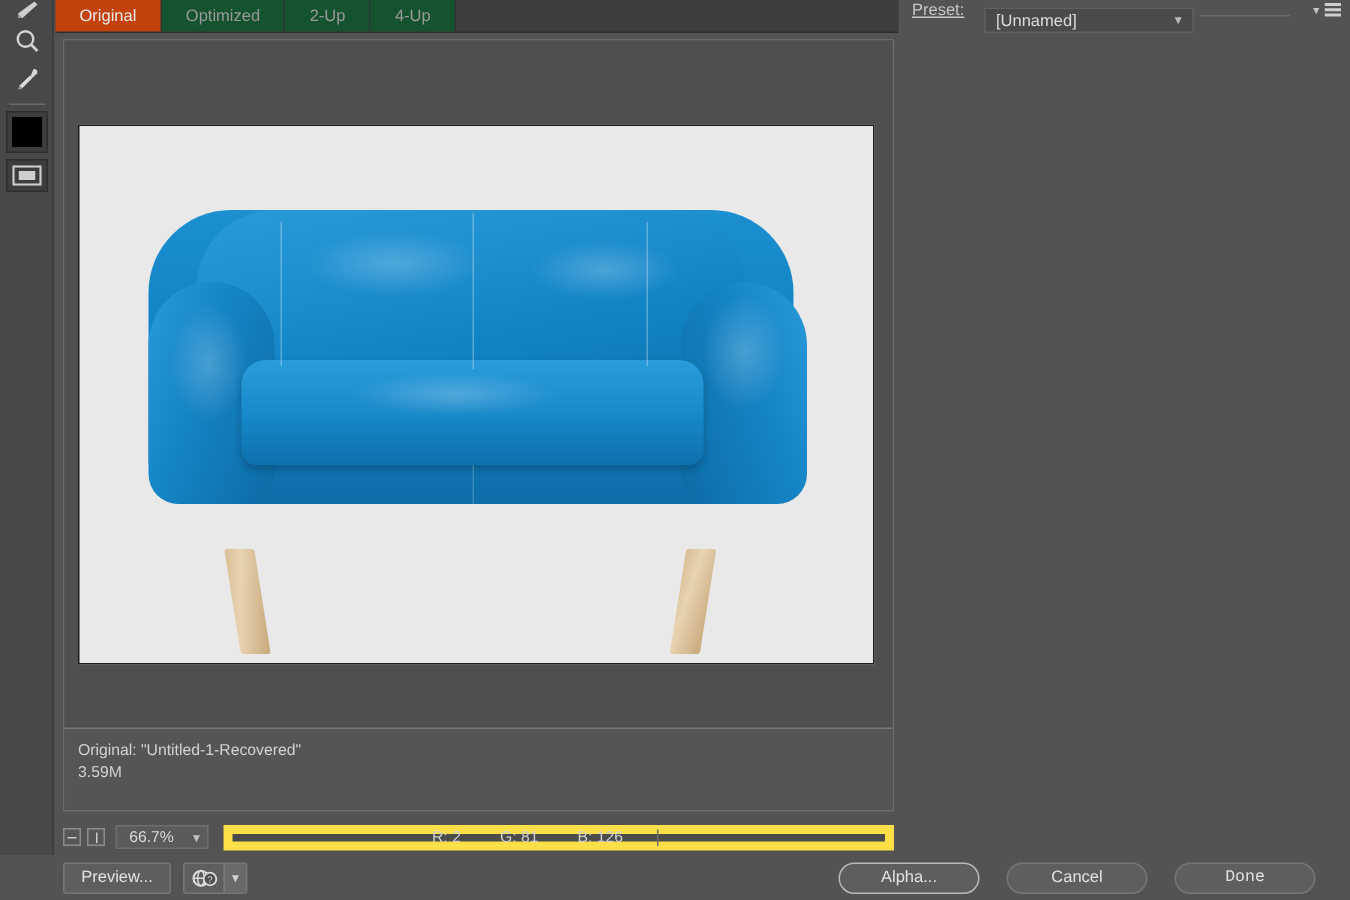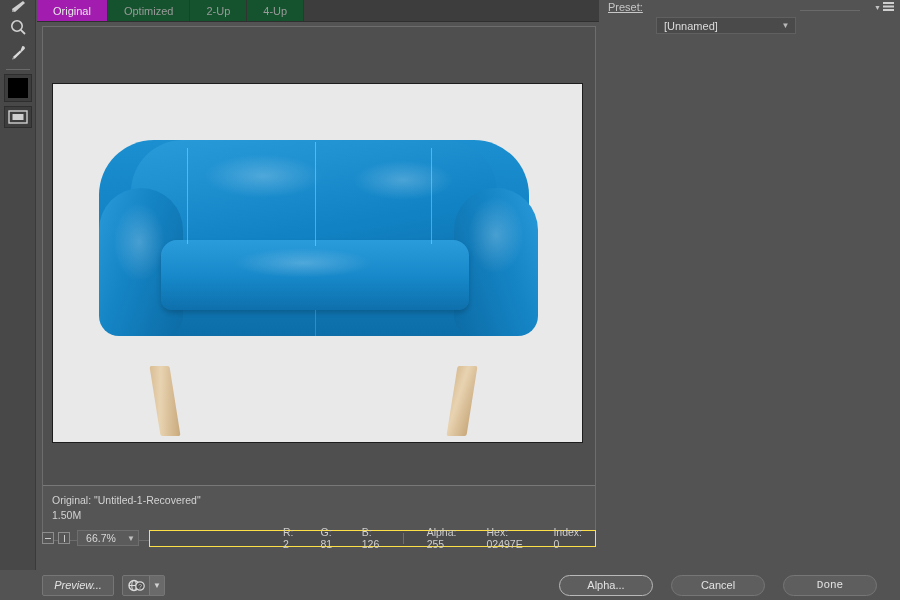--- a/index.html
+++ b/index.html
@@ -35,21 +35,21 @@
   #tabstrip {
     position: absolute; left: 37px; top: 0; width: 562px; height: 22px;
     background: #3d3d3d; border-bottom: 1px solid #2f2f2f;
     display: flex; align-items: stretch;
   }
   .tab {
     padding: 0 16px; display: flex; align-items: center; justify-content: center;
     font-size: 11px; color: #9a9a9a; border-right: 1px solid #333;
     background: #14532d; cursor: default; white-space: nowrap;
   }
-  .tab.active { background: #a21caf; color: #e8e8e8; }
+  .tab.active { background: #c2410c; color: #e8e8e8; }
 
   
   #preview-wrap {
     position: absolute; left: 42px; top: 26px; width: 554px; height: 515px;
     background: #4f4f4f; border: 1px solid #6d6d6d;
   }
   #canvas-area {
     position: absolute; left: 0; top: 0; width: 552px; height: 458px;
     background: #4f4f4f; overflow: hidden;
   }
@@ -108,57 +108,57 @@
     background: radial-gradient(ellipse at center, rgba(255,255,255,0.22), rgba(255,255,255,0) 70%);
   }
   .hl.h1 { left: 150px; top: 70px; width: 120px; height: 44px; }
   .hl.h2 { left: 300px; top: 76px; width: 100px; height: 40px; }
   .hl.h3 { left: 180px; top: 164px; width: 140px; height: 30px; }
   .hl.h4 { left: 60px; top: 118px; width: 52px; height: 80px; }
   .hl.h5 { right: 60px; top: 112px; width: 56px; height: 78px; }
 
   
   #statusbar {
-    position: absolute; left: 42px; top: 528px; width: 554px; height: 20px;
+    position: absolute; left: 42px; top: 548px; width: 554px; height: 20px;
     display: flex; align-items: center; gap: 4px;
   }
   .sb-btn {
     width: 12px; height: 12px; border: 1px solid #8d8d8d; background: #565656;
     display: flex; align-items: center; justify-content: center;
   }
   .sb-btn i { display: block; background: #c9c9c9; }
   .zoom-field {
     margin-left: 3px; width: 62px; height: 16px; background: #5b5b5b;
     border: 1px solid #6e6e6e; display: flex; align-items: center;
   }
   .zoom-val { flex: 1; text-align: center; font-size: 10.5px; color: #d9d9d9; }
   .zoom-arrow { width: 14px; text-align: center; color: #c0c0c0; font-size: 8px; }
   #color-readout {
     margin-left: 6px; flex: 1; height: 17px; background: #4b4b4b;
-    border: 1px solid #fde047; display: flex; align-items: center;
+    border: 6px solid #fde047; display: flex; align-items: center;
     font-size: 10.5px; color: #cfcfcf;
   }
   .ro-group { display: flex; }
   .ro-cell { padding: 0 13px; }
   .ro-div { width: 1px; height: 11px; background: #6e6e6e; margin: 0 10px; }
 
   
   #buttonbar {
     position: absolute; left: 0; top: 570px; width: 900px; height: 30px;
     background: #535353; display: flex; align-items: center;
   }
   .btn {
     height: 21px; padding: 0 14px; border-radius: 11px;
     background: #5e5e5e; border: 1px solid #767676; color: #e2e2e2;
     font-size: 11px; display: flex; align-items: center; justify-content: center;
     cursor: default; white-space: nowrap;
   }
   .btn.square { border-radius: 2px; }
   .btn.primary { border-color: #b9b9b9; }
-  #preview-btn { position: absolute; left: 42px; width: 72px; font-style: italic; }
+  #preview-btn { position: absolute; left: 42px; width: 72px; }
   #browser-select {
     position: absolute; left: 122px; height: 21px; display: flex; align-items: stretch;
     background: #5e5e5e; border: 1px solid #767676; border-radius: 2px;
   }
   #browser-select .gicon { width: 26px; display: flex; align-items: center; justify-content: center; }
   #browser-select .gchev { width: 15px; display: flex; align-items: center; justify-content: center;
     background: #6a6a6a; border-left: 1px solid #7a7a7a; color: #d2d2d2; font-size: 8px; }
   #save-btn   { position: absolute; left: 559px; width: 94px; }
   #cancel-btn { position: absolute; left: 671px; width: 94px; }
   #done-btn   { position: absolute; left: 783px; width: 94px; font-family: Liberation Mono, monospace; }
@@ -171,21 +171,21 @@
 
   .select {
     background: #4a4a4a; border: 1px solid #606060; height: 17px;
     display: flex; align-items: center; padding: 0 3px 0 7px; color: #dcdcdc;
     font-size: 11px; position: relative; white-space: nowrap; overflow: hidden;
   }
   .select .val { flex: 1; overflow: hidden; text-overflow: ellipsis; }
   .select .chev { width: 13px; text-align: center; color: #b8b8b8; font-size: 8px; flex: none; }
 
   #preset-row { position: absolute; left: 8px; top: 1px; width: 286px; }
-  #preset-select { position: absolute; left: 48px; top: 16px; width: 140px; }
+  #preset-select { position: absolute; left: 48px; top: 4px; width: 140px; }
   .hline { position: absolute; height: 1px; background: #6a6a6a; }
   #preset-menu-btn { position: absolute; right: 0; top: 1px; display: flex; align-items: center; gap: 2px; }
 </style>
 </head>
 <body>
 
 <div id="app">
 
   <div id="toolbar">
     <div class="tool" style="height:14px;align-items:flex-end;">
@@ -244,21 +244,21 @@
           <div class="hl h1"></div>
           <div class="hl h2"></div>
           <div class="hl h3"></div>
           <div class="hl h4"></div>
           <div class="hl h5"></div>
         </div>
       </div>
     </div>
     <div id="info-bar">
       <div>Original: "Untitled-1-Recovered"</div>
-      <div>1.50M</div>
+      <div>3.59M</div>
     </div>
   </div>
 
   <div id="statusbar">
     <div class="sb-btn">
         <i style="width:6px;height:1px;"></i>
       </div>
     <div class="sb-btn">
         <i style="width:1px;height:7px;"></i>
       </div>
@@ -266,25 +266,20 @@
       <span class="zoom-val">66.7%</span>
       <span class="zoom-arrow">▼</span>
     </div>
     <div id="color-readout">
       <div class="ro-group" style="margin-left:120px;">
         <span class="ro-cell"><span>R:</span> <span>2</span></span>
         <span class="ro-cell"><span>G:</span> <span>81</span></span>
         <span class="ro-cell"><span>B:</span> <span>126</span></span>
       </div>
       <div class="ro-div"></div>
-      <div class="ro-group">
-        <span class="ro-cell"><span>Alpha:</span> <span>255</span></span>
-        <span class="ro-cell"><span>Hex:</span> <span>02497E</span></span>
-        <span class="ro-cell"><span>Index:</span> <span>0</span></span>
-      </div>
     </div>
   </div>
 
   <div id="buttonbar">
     <div id="preview-btn" class="btn square">Preview...</div>
     <div id="browser-select">
       <div class="gicon">
         <svg width="17" height="15" viewBox="0 0 17 15">
           <circle cx="6" cy="7.5" r="5" fill="none" stroke="#dcdcdc" stroke-width="1.4"></circle>
           <ellipse cx="6" cy="7.5" rx="2.2" ry="5" fill="none" stroke="#dcdcdc" stroke-width="1"></ellipse>

